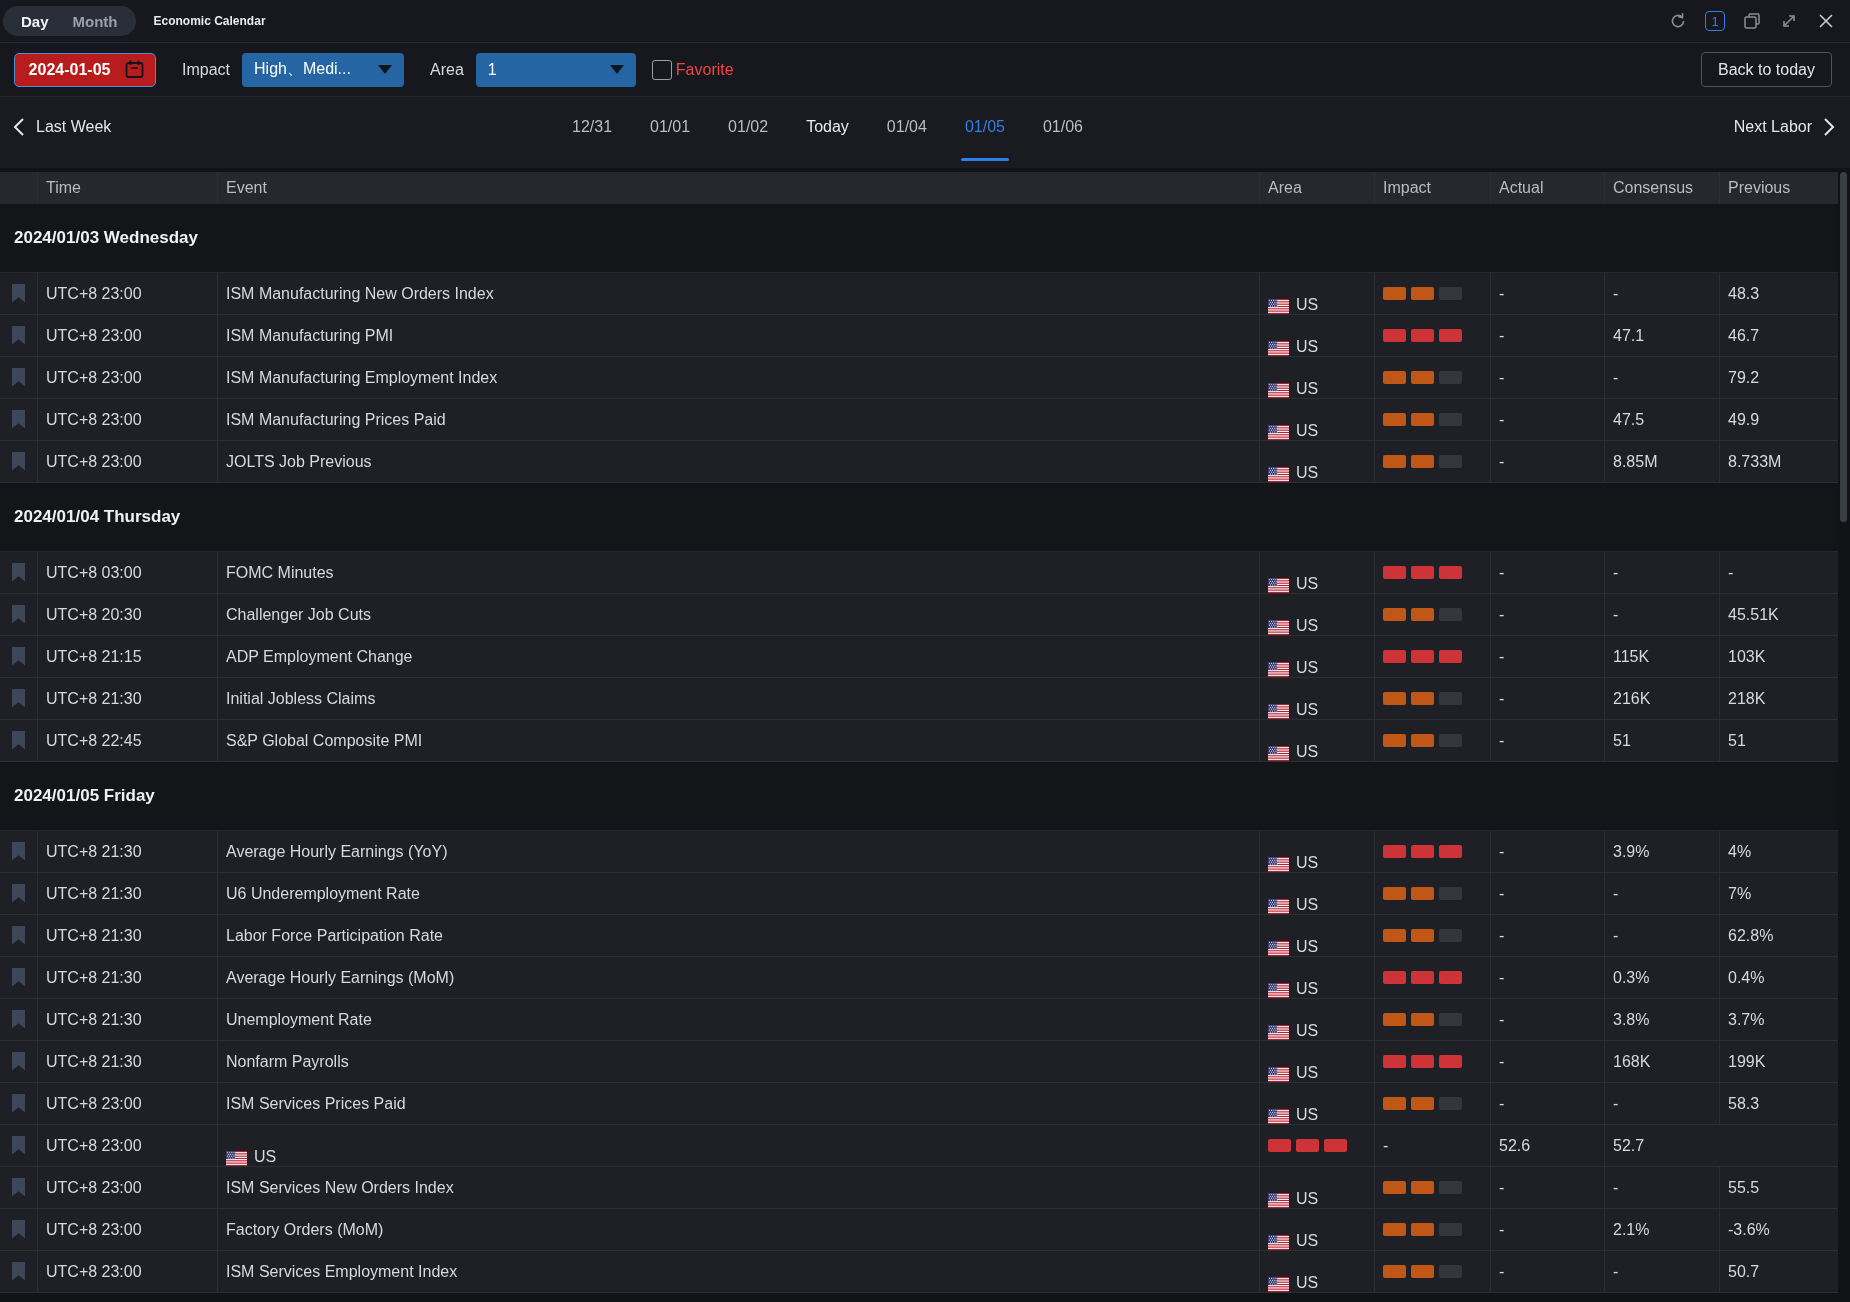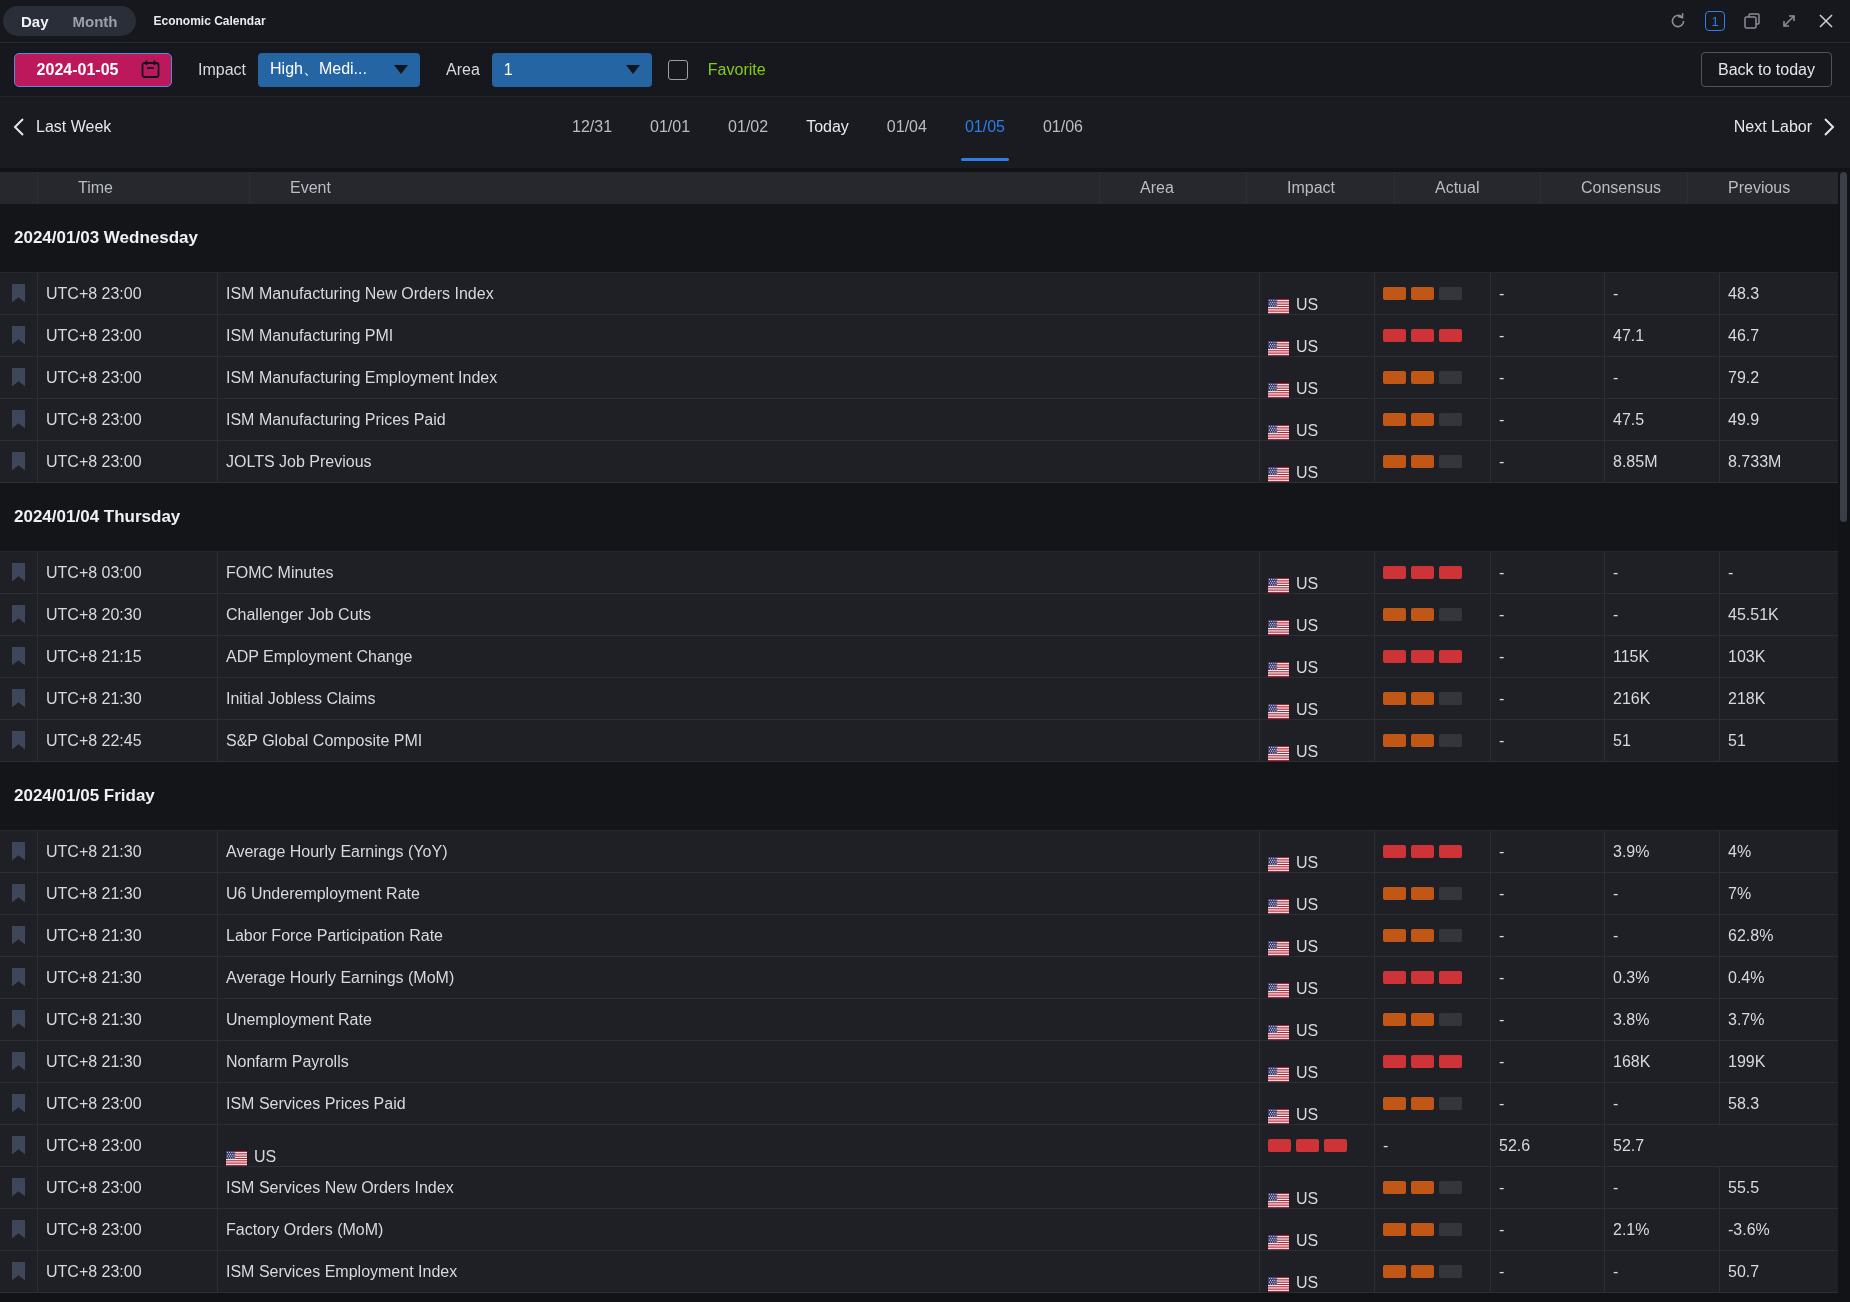--- a/index.html
+++ b/index.html
@@ -17,54 +17,54 @@
   .win-title { margin-left:18px; font-size:12px; font-weight:bold; color:#e8eaed; }
   .tb-spacer { flex:1; }
   .tb-icons { display:flex; align-items:center; gap:17px; padding-right:6px; }
   .tb-icon { width:20px; height:20px; display:flex; align-items:center; justify-content:center; cursor:pointer; }
   .badge-one { width:20px; height:20px; border:1.5px solid #2e7de9; border-radius:4px;
                color:#2e7de9; font-size:13px; display:flex; align-items:center; justify-content:center; }
 
   
   .filterbar { height:54px; background:#17181d; display:flex; align-items:center;
                padding:0 18px 0 14px; border-bottom:1px solid #23252b; }
-  .date-input { width:158px; height:34px; background:#be185d; border:1px solid #4b90d8;
+  .date-input { width:142px; height:34px; background:#b91c1c; border:1px solid #4b90d8;
                 border-radius:5px; display:flex; align-items:center; padding:0 10px 0 0; cursor:pointer; }
   .date-input .dtext { flex:1; text-align:center; font-size:16px; font-weight:bold; color:#fff; }
   .flabel { font-size:16px; color:#d6d9e0; margin:0 12px 0 26px; }
   .select { height:34px; background:#2565a3; border-radius:4px; display:flex; align-items:center;
             padding:0 12px; color:#ffffff; font-size:16px; cursor:pointer; }
   .select .val { flex:1; white-space:nowrap; overflow:hidden; }
   .sel-impact { width:162px; }
   .sel-area { width:160px; }
   .caret { width:0; height:0; border-left:7px solid transparent; border-right:7px solid transparent;
            border-top:9px solid #10161f; margin-left:10px; }
   .checkbox { width:20px; height:20px; border:1.5px solid #9aa0aa; border-radius:3px;
               background:transparent; margin-left:16px; cursor:pointer; }
-  .cb-label { font-size:16px; color:#84cc16; margin-left:20px; }
+  .cb-label { font-size:16px; color:#ef4444; margin-left:4px; }
   .f-spacer { flex:1; }
   .back-btn { height:35px; padding:0 16px; border:1px solid #50535e; border-radius:4px;
               font-size:16px; color:#e4e6eb; display:flex; align-items:center; cursor:pointer; }
 
   
   .weeknav { position:relative; height:71px; background:#1a1b20; }
   .wn-left { position:absolute; left:12px; top:0; height:60px; display:flex; align-items:center; gap:10px; cursor:pointer; }
   .wn-right { position:absolute; right:14px; top:0; height:60px; display:flex; align-items:center; gap:10px; cursor:pointer; }
   .wn-label { font-size:16px; color:#e4e6eb; }
   .day-tabs { position:absolute; left:570px; top:0; height:60px; display:flex; align-items:center; gap:34px; }
   .day-tab { position:relative; font-size:16px; color:#b9bdc6; cursor:pointer; padding:4px 2px; }
   .day-tab.today { color:#e8eaee; }
   .day-tab.selected { color:#2e7de9; }
   .day-tab.selected::after { content:""; position:absolute; left:-2px; right:-2px; top:44px;
                              height:3px; background:#2e7de9; border-radius:2px; }
 
   
   .table { position:relative; width:1838px; margin-top:4px; }
   .grid { display:grid; grid-template-columns:38px 180px 1fr 115px 116px 114px 115px 118px; }
-  .thead { height:32px; background:#26282e;gap:32px; }
+  .thead { height:32px; background:#26282e; }
   .thead .cell { color:#b8bcc4; font-size:16px; }
   .cell { display:flex; align-items:center; padding-left:8px; border-right:1px solid #2c2e34;
           overflow:hidden; white-space:nowrap; }
   .cell:last-child { border-right:none; }
   .cell.bm { justify-content:center; padding-left:0; }
   .row { height:42px; background:#1e2025; border-bottom:1px solid #2c2e34; cursor:pointer; }
   .row .cell { font-size:16px; color:#d6d9e0; }
   .section-row { height:69px; background:#141519; display:flex; align-items:center;
                  padding-left:14px; font-size:17px; font-weight:bold; color:#eef0f3;
                  border-bottom:1px solid #26282e; }

